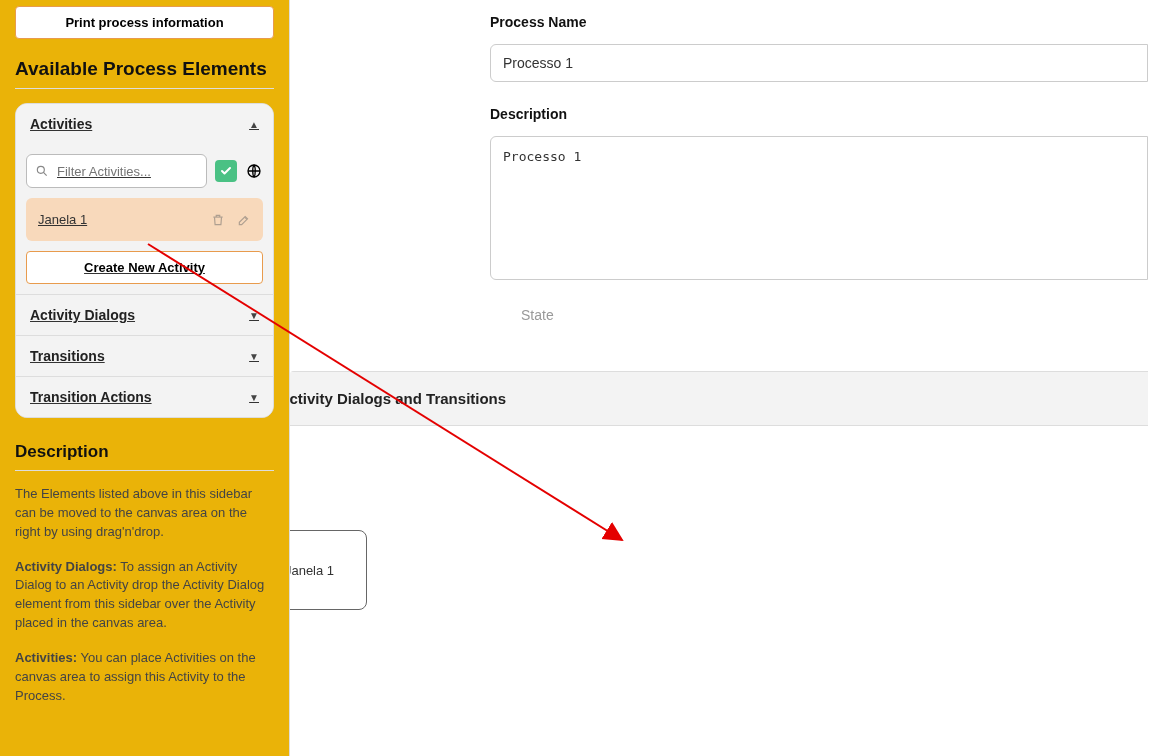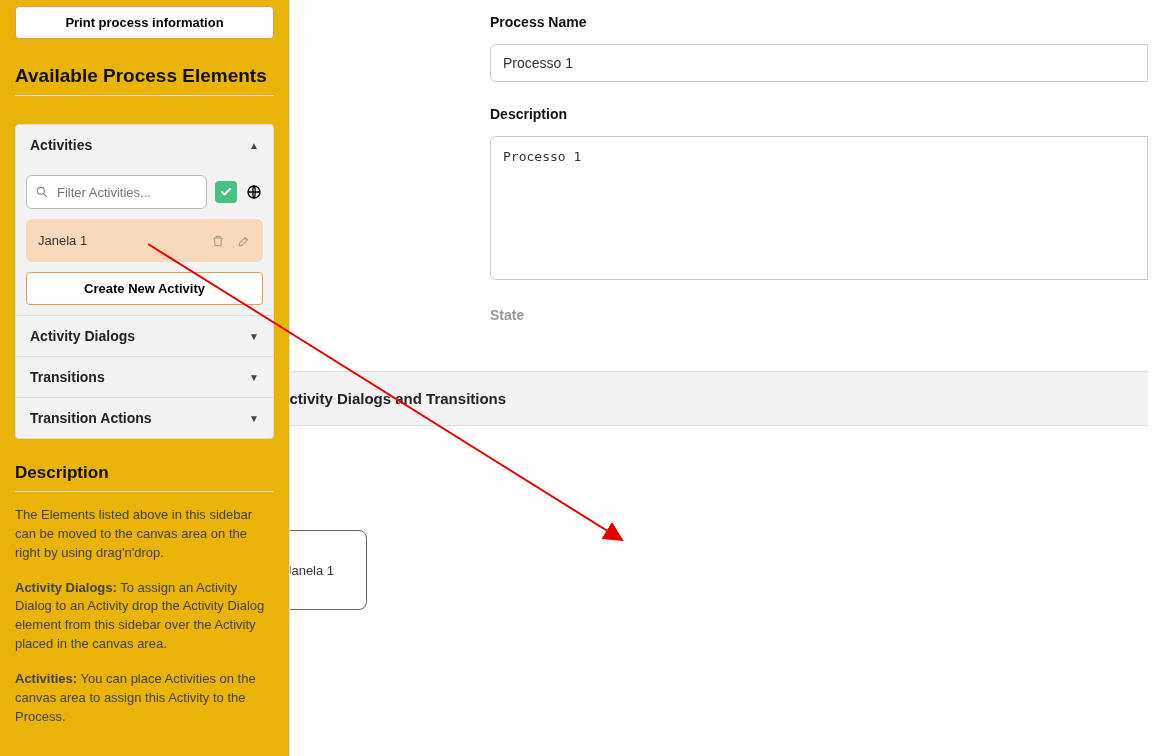--- a/index.html
+++ b/index.html
@@ -3,25 +3,25 @@
 <meta charset="utf-8">
 <style>
   * { box-sizing: border-box; margin: 0; padding: 0; }
   body { font-family: -apple-system, BlinkMacSystemFont, "Segoe UI", Helvetica, Arial, sans-serif; font-size: 14px; color: #333; }
   .app { display: flex; width: 1165px; height: 756px; overflow: hidden; position: relative; }
   .sidebar { width: 290px; padding: 0 15px 20px 15px; background: #eab308; border-right: 1px solid #ddd; overflow-y: auto; }
   .main { flex: 1; background: #fff; overflow: hidden; position: relative; }
 
   
   .btn-outline { display: block; width: 100%; padding: 8px 12px; text-align: center; font-size: 13px; font-weight: 700; background: #fff; border: 1px solid #e89b4d; border-radius: 4px; cursor: pointer; color: #000; margin-top: 6px; }
-  .side-heading { font-size: 19px; font-weight: 700; margin-top: 26px; margin-bottom: 4px; color: #111; }
+  .side-heading { font-size: 19px; font-weight: 700; margin-top: 19px; margin-bottom: 4px; color: #111; }
   .subheading { font-size: 17px; font-weight: 700; margin-top: 24px; margin-bottom: 4px; color: #111; }
   .side-hr { border: none; border-top: 1px solid #ddd; margin: 8px 0 14px 0; }
 
-  .accordion { background: #f3f3f3; border: 1px solid #ddd; border-radius: 4px; margin-top: 28px; overflow: hidden; }
+  .accordion { background: #f3f3f3; border: 1px solid #ddd; border-radius: 12px; margin-top: 14px; overflow: hidden; text-decoration: underline; }
   .acc-item { border-bottom: 1px solid #ddd; }
   .acc-item:last-child { border-bottom: none; }
   .acc-header { display: flex; justify-content: space-between; align-items: center; padding: 12px 14px; font-weight: 700; font-size: 14px; cursor: pointer; color: #222; background: #f3f3f3; }
   .acc-chevron { font-size: 10px; color: #444; }
   .acc-body { padding: 10px; background: #f3f3f3; }
 
   .filter-row { display: flex; align-items: center; gap: 8px; margin-bottom: 10px; }
   .filter-input-wrap { display: flex; align-items: center; background: #fff; border: 1px solid #bbb; border-radius: 6px; padding: 12px 8px; height: 34px; flex: 1; min-width: 0; }
   .filter-input-wrap svg { width: 14px; height: 14px; flex-shrink: 0; }
   .filter-input { border: none; outline: none; font-size: 13px; color: #555; padding: 6px 4px 6px 8px; width: 100%; background: transparent; }
@@ -33,21 +33,21 @@
   .activity-chip .icons { display: flex; gap: 12px; align-items: center; }
   .activity-chip .icons svg { width: 14px; height: 14px; opacity: 0.5; }
 
   .desc-text { font-size: 13px; color: #444; line-height: 1.45; }
   .desc-text p { margin-bottom: 16px; }
 
   
   .main-inner { padding-left: 200px; padding-right: 17px; padding-top: 14px; }
   .form-section { padding: 0 0 24px 0; }
   .form-label { font-weight: 700; font-size: 14px; color: #111; margin-bottom: 14px; display: block; }
-  .form-label.gray { color: #999; font-weight: 700; }
+  .form-label.gray { color: #999; font-weight: 400; margin-left: 31px; }
   .text-input { width: 100%; padding: 10px 12px; border: 1px solid #ccc; border-radius: 6px 0 0 6px; font-size: 14px; color: #333; background: #fff; }
   .textarea { width: 100%; height: 144px; padding: 12px 12px; border: 1px solid #ccc; border-radius: 6px 0 0 6px; font-family: "SFMono-Regular", Consolas, monospace; font-size: 13px; color: #333; resize: none; background: #fff; }
   .state-select { display: inline-flex; align-items: center; border: 1px solid #ccc; border-radius: 6px 0 0 6px; background: #fff; padding: 6px 8px; width: 100%; }
   .state-chip { background: #e5e5e5; color: #333; border-radius: 3px; padding: 4px 10px; font-size: 13px; }
 
   .field-block { margin-bottom: 24px; }
   .panel-heading { font-weight: 700; font-size: 15px; color: #222; padding: 18px 0 18px 0; background: #f3f3f3; margin-left: -200px; padding-left: 18px; border-top: 1px solid #ddd; border-bottom: 1px solid #ddd; border-radius: 4px 0 0 0; }
   .panel-wrap { background: #f3f3f3; margin-left: -200px; border-radius: 4px 0 0 0; overflow: hidden; }
 
   .canvas-area { background: #fff; height: 280px; margin-left: -200px; position: relative; }

